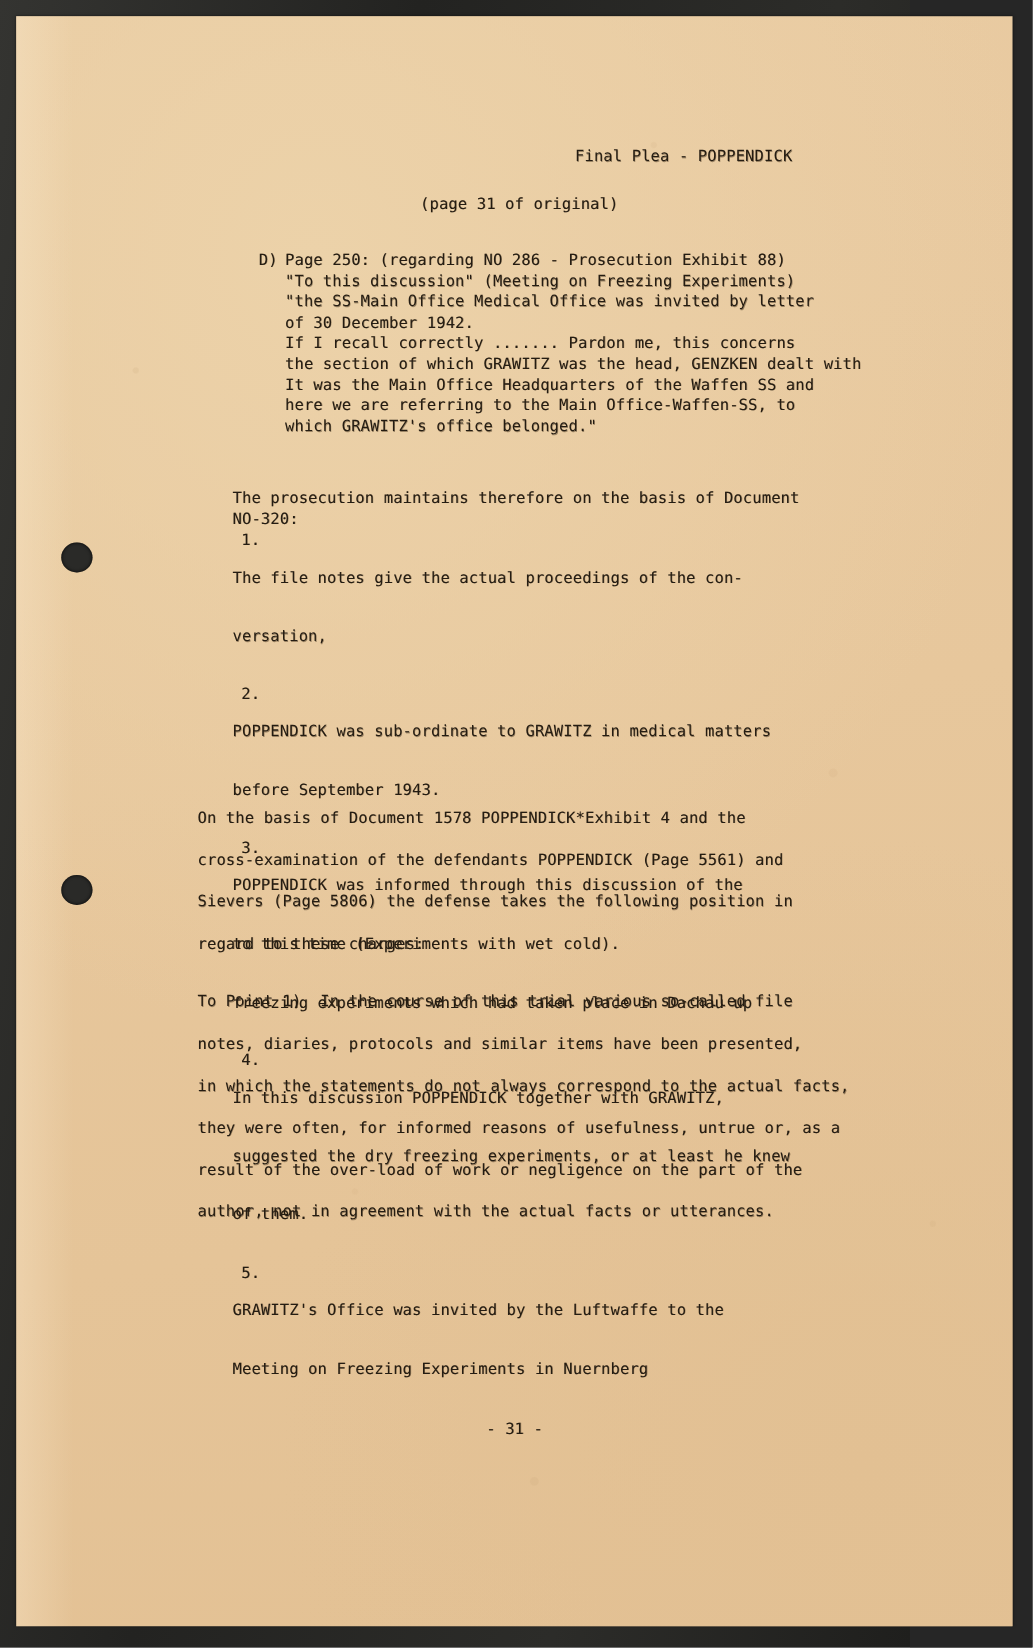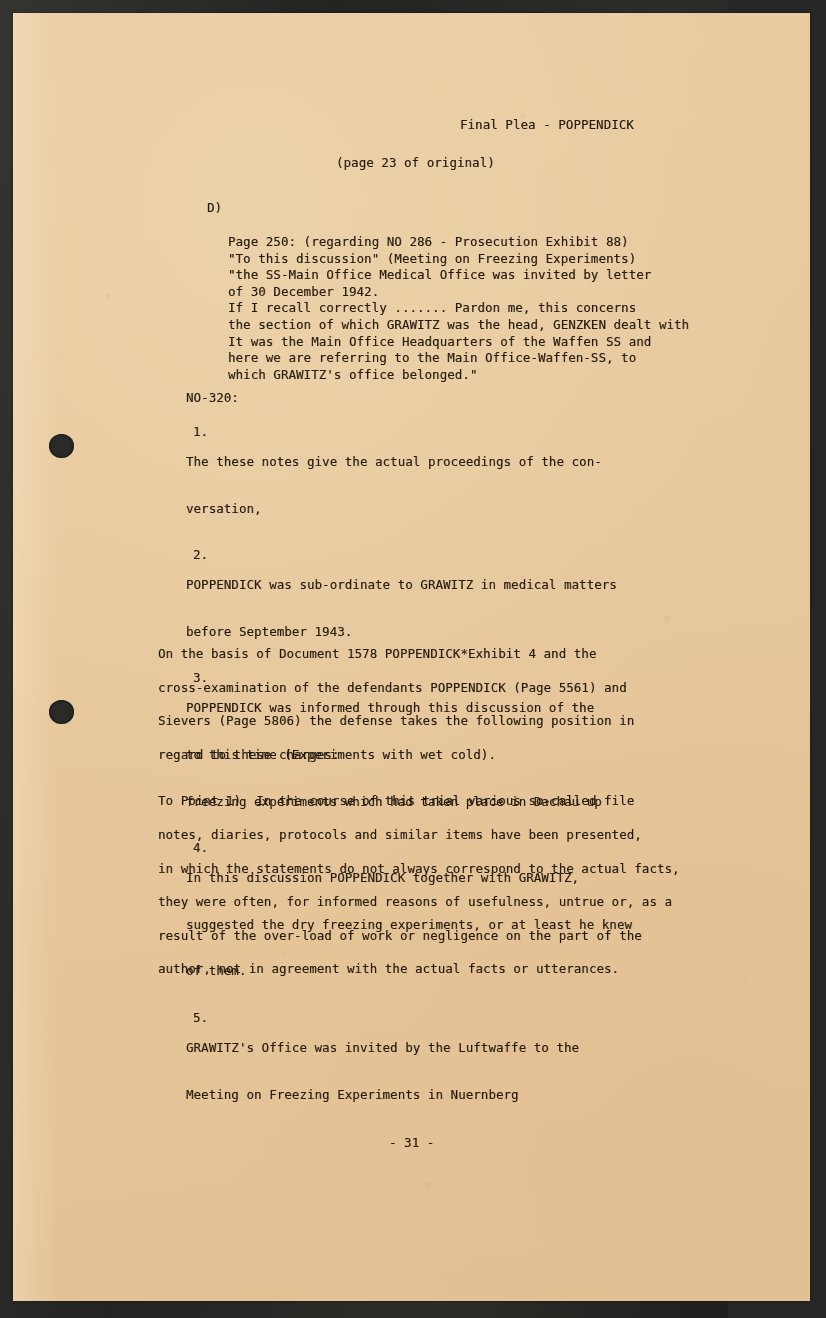--- a/index.html
+++ b/index.html
@@ -98,21 +98,21 @@
 
   
   .block-tight .tx { line-height: 16.6px; }
 
   #header-line   { left: 460px; top: 117px; }
   #page-original { left: 336px; top: 155px; }
 
   #quote-block { position: absolute; left: 0; top: 200px; }
   #quote-block .tx { display: block; position: static; }
   #quote-block .lbl { position: absolute; left: 207px; top: 0px; }
-  #quote-block .body { margin-left: 228px; margin-top: 34px; }
+  #quote-block .body { margin-left: 228px; }
 
   #prosecution-block { position: absolute; left: 186px; top: 390px; }
   #prosecution-block .tx { display: block; position: static; }
 
   #list { position: absolute; left: 186px; top: 424px; }
   .li { position: relative; min-height: 16.6px; }
   .li .num {
     position: absolute;
     left: 7px;
     top: 0;
@@ -148,47 +148,48 @@
     <div id="left-strip"></div>
 
     <div class="punch-hole" id="hole-top"></div>
     <div class="punch-hole" id="hole-bottom"></div>
   </div>
 
   <div id="content">
 
     <div class="tx" id="header-line">Final Plea - POPPENDICK</div>
 
-    <div class="tx" id="page-original">(page 23 of original)</div>
+    <div class="tx" id="page-original">(page 31 of original)</div>
 
     <div id="quote-block" class="block-tight">
       <div class="lbl tx">D)</div>
       <div class="body">
         <div class="tx">Page 250: (regarding NO 286 - Prosecution Exhibit 88)</div>
         <div class="tx">"To this discussion" (Meeting on Freezing Experiments)</div>
         <div class="tx">"the SS-Main Office Medical Office was invited by letter</div>
         <div class="tx">of 30 December 1942.</div>
         <div class="tx">If I recall correctly ....... Pardon me, this concerns</div>
         <div class="tx">the section of which GRAWITZ was the head, GENZKEN dealt with</div>
         <div class="tx">It was the Main Office Headquarters of the Waffen SS and</div>
         <div class="tx">here we are referring to the Main Office-Waffen-SS, to</div>
         <div class="tx">which GRAWITZ's office belonged."</div>
       </div>
     </div>
 
     <div id="prosecution-block" class="block-tight">
+      <div class="tx">The prosecution maintains therefore on the basis of Document</div>
       <div class="tx">NO-320:</div>
     </div>
 
     <div id="list">
 
       <div class="li">
         <span class="num">1.</span>
         <span class="li-body">
-          <span>The these notes give the actual proceedings of the con-</span>
+          <span>The file notes give the actual proceedings of the con-</span>
           <span>versation,</span>
         </span>
       </div>
 
       <div class="li">
         <span class="num">2.</span>
         <span class="li-body">
           <span>POPPENDICK was sub-ordinate to GRAWITZ in medical matters</span>
           <span>before September 1943.</span>
         </span>

